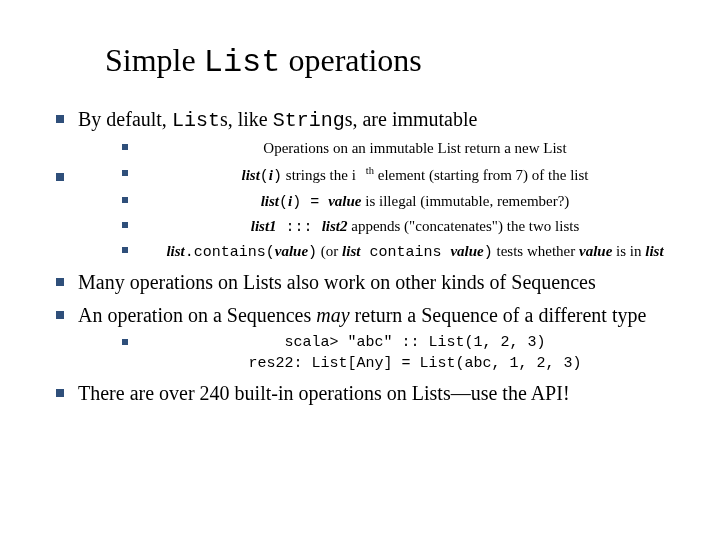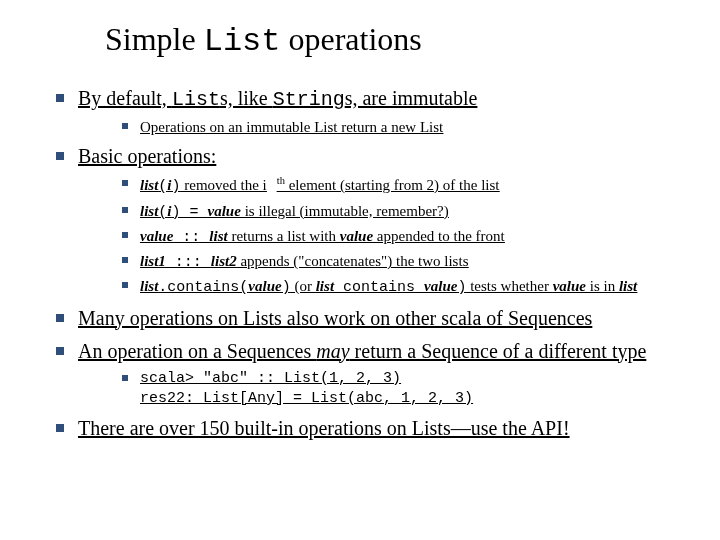--- a/index.html
+++ b/index.html
@@ -11,37 +11,37 @@
     background: white;
     color: black;
     overflow: hidden;
   }
   .slide {
     padding: 20px 30px 20px 50px;
   }
   .title {
     font-size: 32px;
     font-weight: normal;
-    margin: 1px 0 25px 55px;
+    margin: 22px 0 25px 55px;
   }
   .mono { font-family: "Courier New", monospace; }
   .italic { font-style: italic; }
   .bolditalic { font-weight: bold; font-style: italic; }
-  ul { list-style: none; padding: 0; margin: 0; text-decoration: underline; }
+  ul { list-style: none; padding: 0; margin: 0; }
   .lvl1 { margin-left: 0; }
   .lvl1 > li { font-size: 20px; margin-bottom: 6px; position: relative; padding-left: 28px; line-height: 1.35; }
   .lvl1 > li::before {
     content: "";
     position: absolute;
     left: 6px; top: 9px;
     width: 8px; height: 8px;
     background: #2f4f7a;
   }
   .lvl2 { margin-left: 40px; margin-top: 4px; }
-  .lvl2 > li { font-size: 15px; margin-bottom: 3px; position: relative; padding-left: 22px; line-height: 1.35; }
+  .lvl2 > li { font-size: 15px; margin-bottom: 3px; position: relative; padding-left: 22px; line-height: 1.35; text-align: center; }
   .lvl2 > li::before {
     content: "";
     position: absolute;
     left: 4px; top: 6px;
     width: 6px; height: 6px;
     background: #2f4f7a;
   }
   .sup { font-size: 0.7em; vertical-align: super; padding-left: 10px; }
 </style>
 </head>
@@ -55,38 +55,36 @@
   <ul class="lvl1">
 
     <li>
       <span>By default, </span><span class="mono">List</span><span>s, like </span><span class="mono">String</span><span>s, are immutable</span>
       <ul class="lvl2">
         <li><span>Operations on an immutable List return a new List</span></li>
       </ul>
     </li>
 
     <li>
-      <span>Basic operations:</span>
       <ul class="lvl2">
-        <li><span class="bolditalic">list</span><span class="mono">(</span><span class="bolditalic">i</span><span class="mono">)</span><span> removed the i</span><span class="sup">th</span><span> element (starting from 2) of the list</span></li>
+        <li><span class="bolditalic">list</span><span class="mono">(</span><span class="bolditalic">i</span><span class="mono">)</span><span> strings the i</span><span class="sup">th</span><span> element (starting from 7) of the list</span></li>
         <li><span class="bolditalic">list</span><span class="mono">(</span><span class="bolditalic">i</span><span class="mono">) = </span><span class="bolditalic">value</span><span> is illegal (immutable, remember?)</span></li>
-        <li><span class="bolditalic">value</span><span class="mono"> :: </span><span class="bolditalic">list</span><span> returns a list with </span><span class="bolditalic">value</span><span> appended to the front</span></li>
         <li><span class="bolditalic">list1</span><span class="mono"> ::: </span><span class="bolditalic">list2</span><span> appends ("concatenates") the two lists</span></li>
         <li><span class="bolditalic">list</span><span class="mono">.contains(</span><span class="bolditalic">value</span><span class="mono">)</span><span> (or </span><span class="bolditalic">list</span><span class="mono"> contains </span><span class="bolditalic">value</span><span class="mono">)</span><span> tests whether </span><span class="bolditalic">value</span><span> is in </span><span class="bolditalic">list</span></li>
       </ul>
     </li>
 
-    <li><span>Many operations on Lists also work on other scala of Sequences</span></li>
+    <li><span>Many operations on Lists also work on other kinds of Sequences</span></li>
 
     <li>
       <span>An operation on a Sequences </span><span class="italic">may</span><span> return a Sequence of a different type</span>
       <ul class="lvl2">
         <li style="padding-left:22px;">
           <div class="mono" style="white-space:pre;">scala&gt; "abc" :: List(1, 2, 3)
 res22: List[Any] = List(abc, 1, 2, 3)</div>
         </li>
       </ul>
     </li>
 
-    <li><span>There are over 150 built-in operations on Lists—use the API!</span></li>
+    <li><span>There are over 240 built-in operations on Lists—use the API!</span></li>
 
   </ul>
 </div>
 
 </body></html>

